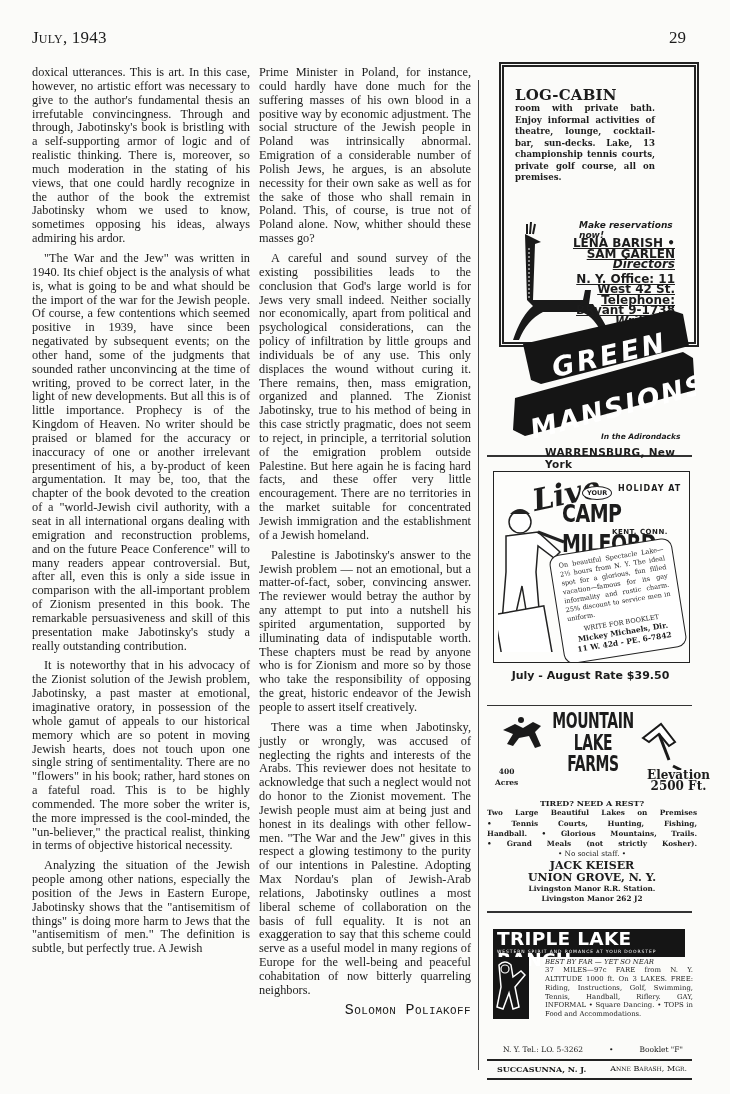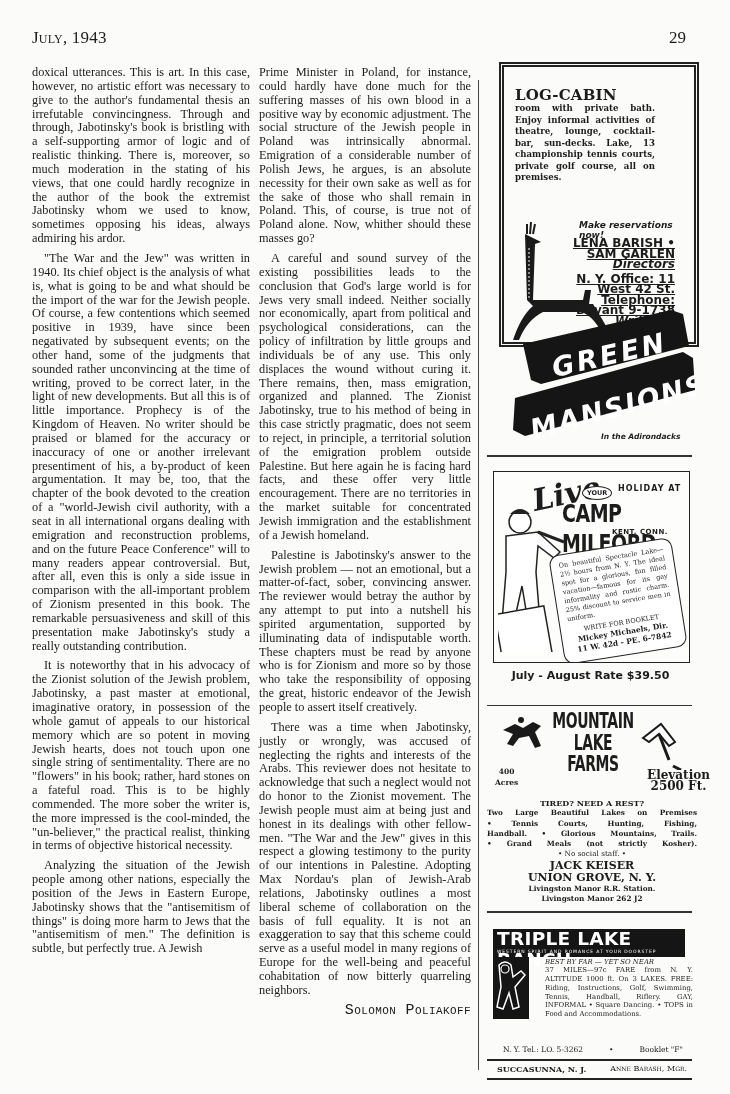--- a/index.html
+++ b/index.html
@@ -128,20 +128,21 @@
       <div>Telephone: BRyant 9-1738</div>
       <div style="font-style:italic;">Write for Booklet</div>
     </div>
     <svg class="gm-banner" width="185" height="130" viewBox="0 0 185 130">
       <path d="M12 36 L160 2 L172 6 L178 38 L30 76 L20 72 Z" fill="#151515"></path>
       <path d="M4 90 L172 44 L182 50 L184 82 L14 128 L2 122 Z" fill="#151515"></path>
       <text x="38" y="58" fill="#fff" font-family="DejaVu Sans, sans-serif" font-style="italic" font-weight="bold" font-size="27" transform="rotate(-13 90 40)" letter-spacing="3">GREEN</text>
       <text x="14" y="112" fill="#fff" font-family="DejaVu Sans, sans-serif" font-style="italic" font-weight="bold" font-size="27" transform="rotate(-15 90 90)" letter-spacing="2">MANSIONS</text>
     </svg>
     <div class="gm-adirondacks">In the Adirondacks</div>
+    <div class="gm-town">WARRENSBURG, New York</div>
   </div>
   <div class="hr"></div>
 
   <div class="ad-camp">
     <div class="camp-box">
       <svg class="camp-man" width="70" height="150" viewBox="0 0 70 150">
         <circle cx="22" cy="20" r="11" fill="#fff" stroke="#222" stroke-width="1.5"></circle>
         <path d="M12 12 Q22 2 32 12" fill="#222"></path>
         <path d="M8 34 L40 30 L62 50 L56 56 L40 44 L38 70 L42 120 L30 120 L24 84 L16 120 L4 120 L8 70 Z" fill="#fff" stroke="#222" stroke-width="1.5"></path>
         <path d="M40 30 L66 40" stroke="#222" stroke-width="3"></path>

